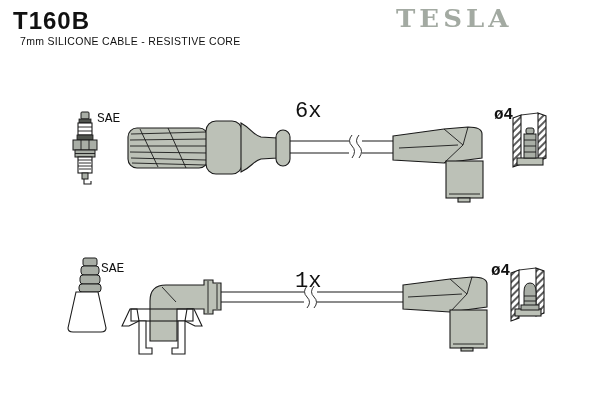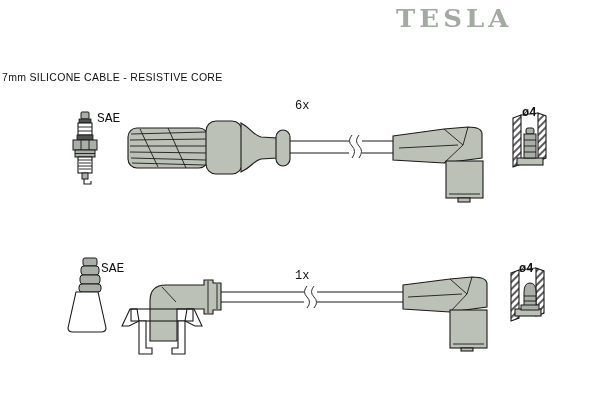--- a/index.html
+++ b/index.html
@@ -3,46 +3,47 @@
 <meta charset="utf-8">
 <style>
   :root{
     --background:#ffffff; --outline:#1a1a1a; --part-fill:#bcc1b7;
     --part-mid:#a9aea6; --part-dark:#4f534d; --brand-gray:#a3aaa2;
   }
   html,body{margin:0;padding:0;background:#e8e8e8;}
   .page{position:relative;width:600px;height:400px;background:var(--background);
         overflow:hidden;font-family:"Liberation Sans",sans-serif;color:#111;}
   .part-number{position:absolute;left:13px;top:7px;font-size:24px;font-weight:bold;letter-spacing:1px;}
-  .subtitle{position:absolute;left:2px;top:35px;font-size:10.5px;letter-spacing:0.3px;margin-top:36px;}
+  .subtitle{position:absolute;left:20px;top:35px;font-size:10.5px;letter-spacing:0.3px;}
   .brand{position:absolute;left:396px;top:4px;font-family:"DejaVu Serif",serif;font-weight:bold;
          font-size:26px;letter-spacing:4px;color:var(--brand-gray);transform:scaleY(0.92);}
   .lbl{position:absolute;font-size:13px;font-family:Liberation Mono, monospace;}
   .sae-top{left:97px;top:111px;}
   .sae-bottom{left:101px;top:261px;}
-  .qty{font-size:12px;}
+  .qty{font-size:22px;}
   .qty-top{left:295px;top:99px;}
   .qty-bottom{left:295px;top:269px;}
-  .dia{font-size:12px;font-weight:bold;margin-left:28px;}
+  .dia{font-size:16px;font-weight:bold;}
   .dia-top{left:494px;top:106px;}
   .dia-bottom{left:491px;top:262px;}
   svg{position:absolute;left:0;top:0;}
   .fp{fill:var(--part-fill);stroke:var(--outline);stroke-width:1.1;}
   .fm{fill:var(--part-mid);stroke:var(--outline);stroke-width:1;}
   .fd{fill:var(--part-dark);stroke:var(--outline);stroke-width:0.8;}
   .fw{fill:#fff;stroke:var(--outline);stroke-width:1.1;}
   .fn{fill:none;stroke:var(--outline);stroke-width:1.1;}
   .fh{fill:url(#hatch);stroke:var(--outline);stroke-width:1.1;}
   .ln{fill:none;stroke:var(--outline);stroke-width:0.9;}
 </style>
 </head>
 <body>
 
 <div class="page">
 
+  <div class="part-number">T160B</div>
   <div class="subtitle">7mm SILICONE CABLE - RESISTIVE CORE</div>
   <div class="brand">TESLA</div>
 
   <div class="lbl sae-top">SAE</div>
   <div class="lbl qty qty-top">6x</div>
   <div class="lbl dia dia-top">ø4</div>
 
   <div class="lbl sae-bottom">SAE</div>
   <div class="lbl qty qty-bottom">1x</div>
   <div class="lbl dia dia-bottom">ø4</div>

